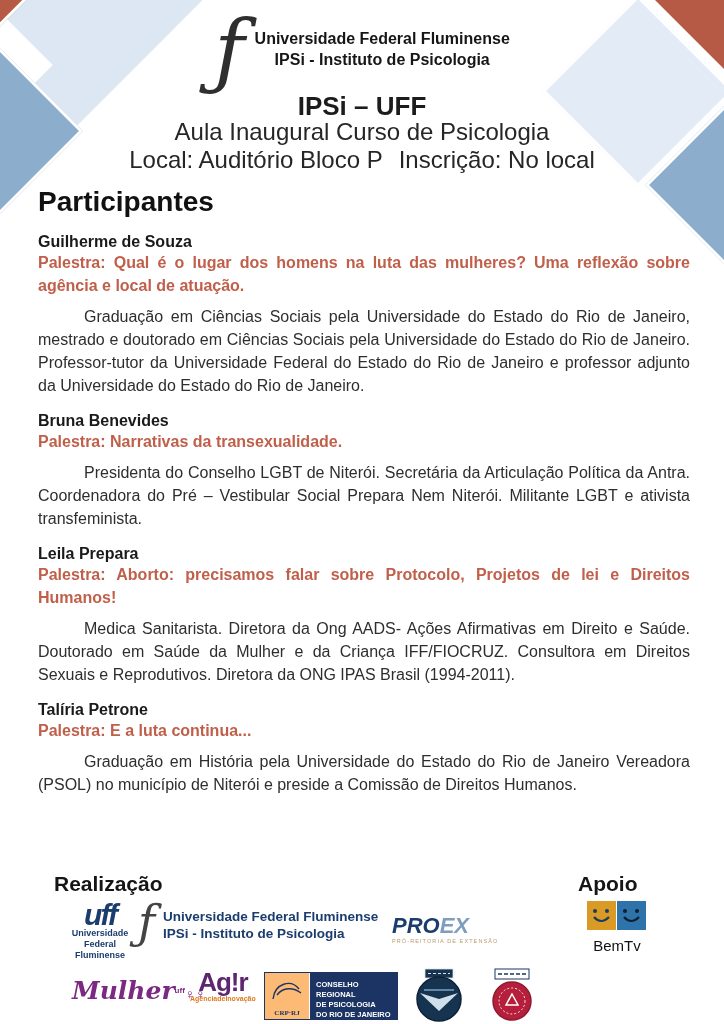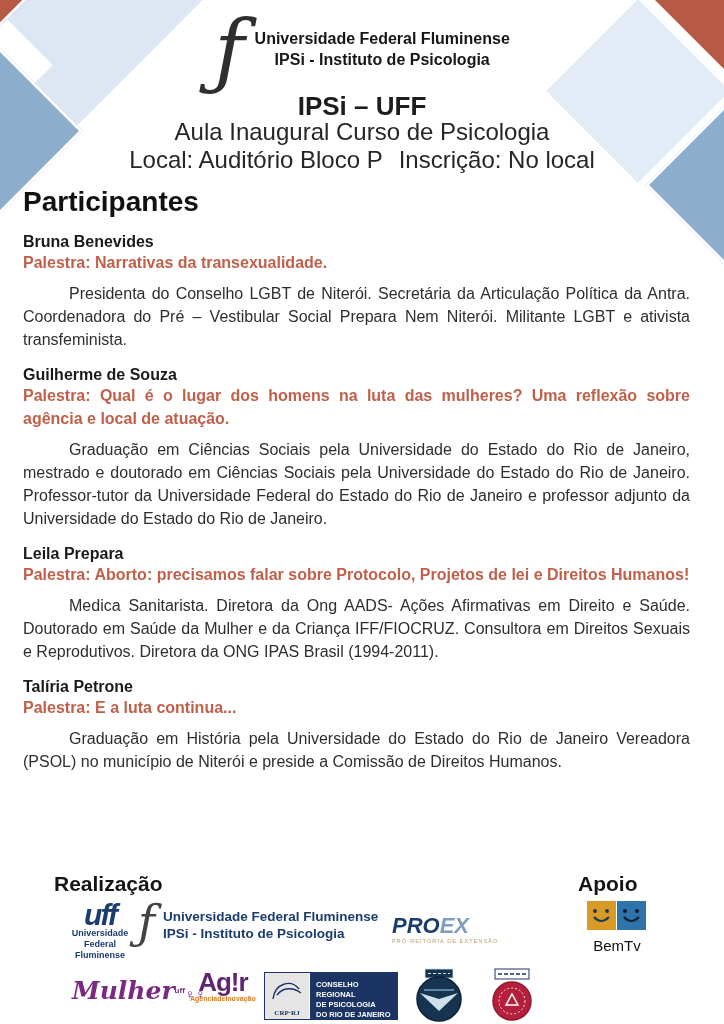--- a/index.html
+++ b/index.html
@@ -20,21 +20,21 @@
   .psi-glyph{font-family:"DejaVu Serif",serif;font-style:italic;font-size:82px;line-height:54px;
              color:#2f2f2f;margin-right:10px;margin-top:2px;}
   .header-org{text-align:center;font-weight:bold;font-size:16px;line-height:21px;color:#161616;margin-top:6px;}
 
   .title-block{margin-top:10px;text-align:center;color:#262626;}
   .title-main{font-size:26px;font-weight:bold;line-height:24px;color:#1c1c1c;}
   .title-line{font-size:24px;line-height:28px;font-weight:400;}
   .title-split span{display:inline-block;}
   .title-split .gap{width:16px;}
 
-  .main{padding:0 34px 0 23px;}
+  .main{padding:0 34px 0 38px;}
   .participants-heading{font-size:28px;font-weight:bold;color:#111;margin:12px 0 0 0;line-height:32px;}
   .speaker{margin-top:14px;}
   .speaker-name{font-size:16px;font-weight:bold;line-height:19px;color:#1a1a1a;}
   .speaker-talk{font-size:16px;font-weight:bold;line-height:23px;color:#c05f4a;text-align:justify;}
   .speaker-bio{font-size:16px;line-height:23px;text-align:justify;text-indent:46px;margin-top:8px;color:#2e2e2e;}
 
   .footer{position:absolute;left:0;right:0;bottom:0;height:152px;z-index:2;}
   .footer-label{position:absolute;top:0;font-size:21px;font-weight:bold;color:#151515;}
   .label-realizacao{left:54px;}
   .label-apoio{left:578px;}
@@ -61,21 +61,21 @@
   .mulher-logo{left:72px;top:104px;color:#7b2982;white-space:nowrap;}
   .mulher-script{font-family:"DejaVu Serif",serif;font-style:italic;font-weight:bold;font-size:25px;}
   .mulher-sup{font-size:8px;font-weight:bold;vertical-align:super;}
   .mulher-symbols{font-size:14px;font-weight:bold;}
   
   .agir-logo{left:190px;top:98px;text-align:center;}
   .agir-mark{font-size:26px;font-weight:800;color:#5f2570;line-height:24px;letter-spacing:-1px;}
   .agir-sub{font-size:7px;font-weight:bold;color:#e07b1f;margin-top:1px;}
   
   .crp-logo{left:264px;top:100px;width:132px;height:46px;display:flex;border:1px solid #1b3464;background:#fff;}
-  .crp-left{width:44px;position:relative;background:#e5e5e5;}
+  .crp-left{width:44px;position:relative;background:#fdba74;}
   .crp-abbr{position:absolute;bottom:2px;left:0;right:0;text-align:center;font-size:7px;color:#1b3464;
             font-family:"Liberation Serif",serif;font-weight:bold;}
   .crp-right{flex:1;background:#1b3464;color:#fff;font-size:7.5px;font-weight:bold;line-height:10px;
              padding:7px 0 0 6px;border-left:1px solid #fff;}
   
   .emblem1{left:412px;top:96px;width:54px;height:54px;}
   .emblem2{left:488px;top:96px;width:48px;height:56px;}
 </style>
 </head>
 <body>
@@ -105,29 +105,29 @@
       <div class="title-line">Aula Inaugural Curso de Psicologia</div>
       <div class="title-line title-split">
         <span>Local: Auditório Bloco P</span><span class="gap"></span><span>Inscrição: No local</span>
       </div>
     </div>
 
     <div class="main">
       <h1 class="participants-heading">Participantes</h1>
 
       <div class="speaker">
+        <div class="speaker-name">Guilherme de Souza</div>
+        <div class="speaker-talk">Palestra: Qual é o lugar dos homens na luta das mulheres? Uma reflexão sobre agência e local de atuação.</div>
+        <div class="speaker-bio">Graduação em Ciências Sociais pela Universidade do Estado do Rio de Janeiro, mestrado e doutorado em Ciências Sociais pela Universidade do Estado do Rio de Janeiro. Professor-tutor da Universidade Federal do Estado do Rio de Janeiro e professor adjunto da Universidade do Estado do Rio de Janeiro.</div>
+      </div>
+
+      <div class="speaker">
         <div class="speaker-name">Bruna Benevides</div>
         <div class="speaker-talk">Palestra: Narrativas da transexualidade.</div>
         <div class="speaker-bio">Presidenta do Conselho LGBT de Niterói. Secretária da Articulação Política da Antra. Coordenadora do Pré – Vestibular Social Prepara Nem Niterói. Militante LGBT e ativista transfeminista.</div>
-      </div>
-
-      <div class="speaker">
-        <div class="speaker-name">Guilherme de Souza</div>
-        <div class="speaker-talk">Palestra: Qual é o lugar dos homens na luta das mulheres? Uma reflexão sobre agência e local de atuação.</div>
-        <div class="speaker-bio">Graduação em Ciências Sociais pela Universidade do Estado do Rio de Janeiro, mestrado e doutorado em Ciências Sociais pela Universidade do Estado do Rio de Janeiro. Professor-tutor da Universidade Federal do Estado do Rio de Janeiro e professor adjunto da Universidade do Estado do Rio de Janeiro.</div>
       </div>
 
       <div class="speaker">
         <div class="speaker-name">Leila Prepara</div>
         <div class="speaker-talk">Palestra: Aborto: precisamos falar sobre Protocolo, Projetos de lei e Direitos Humanos!</div>
         <div class="speaker-bio">Medica Sanitarista. Diretora da Ong AADS- Ações Afirmativas em Direito e Saúde. Doutorado em Saúde da Mulher e da Criança IFF/FIOCRUZ. Consultora em Direitos Sexuais e Reprodutivos. Diretora da ONG IPAS Brasil (1994-2011).</div>
       </div>
 
       <div class="speaker">
         <div class="speaker-name">Talíria Petrone</div>

